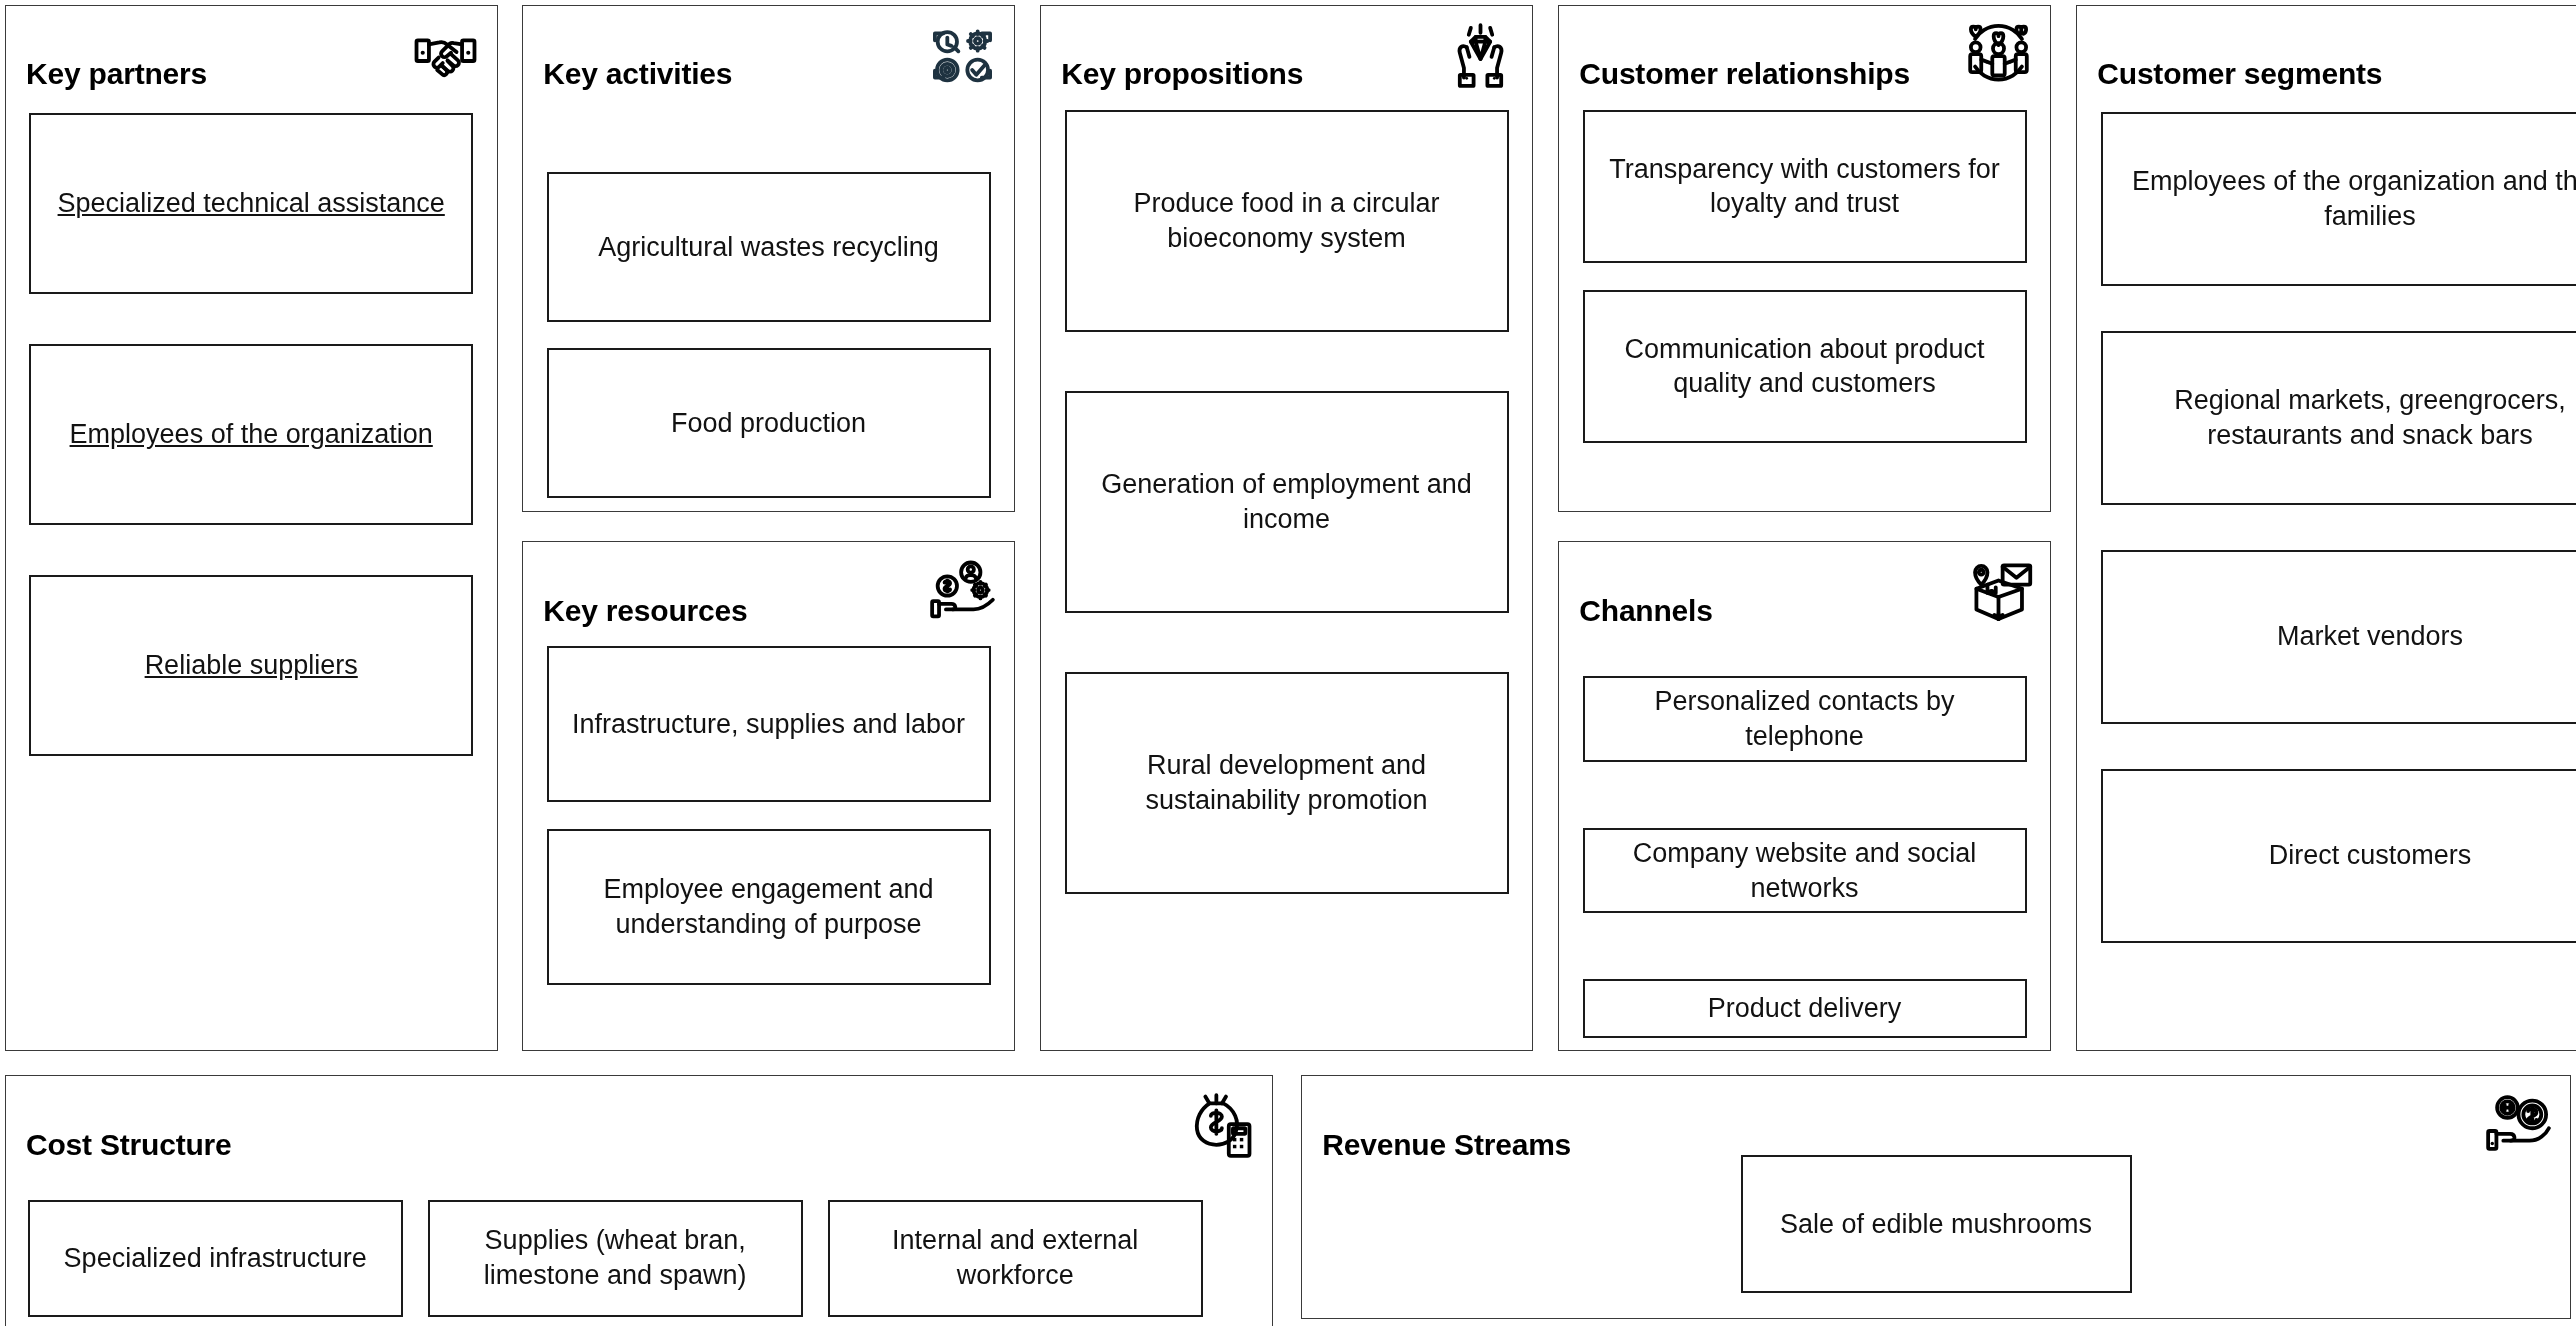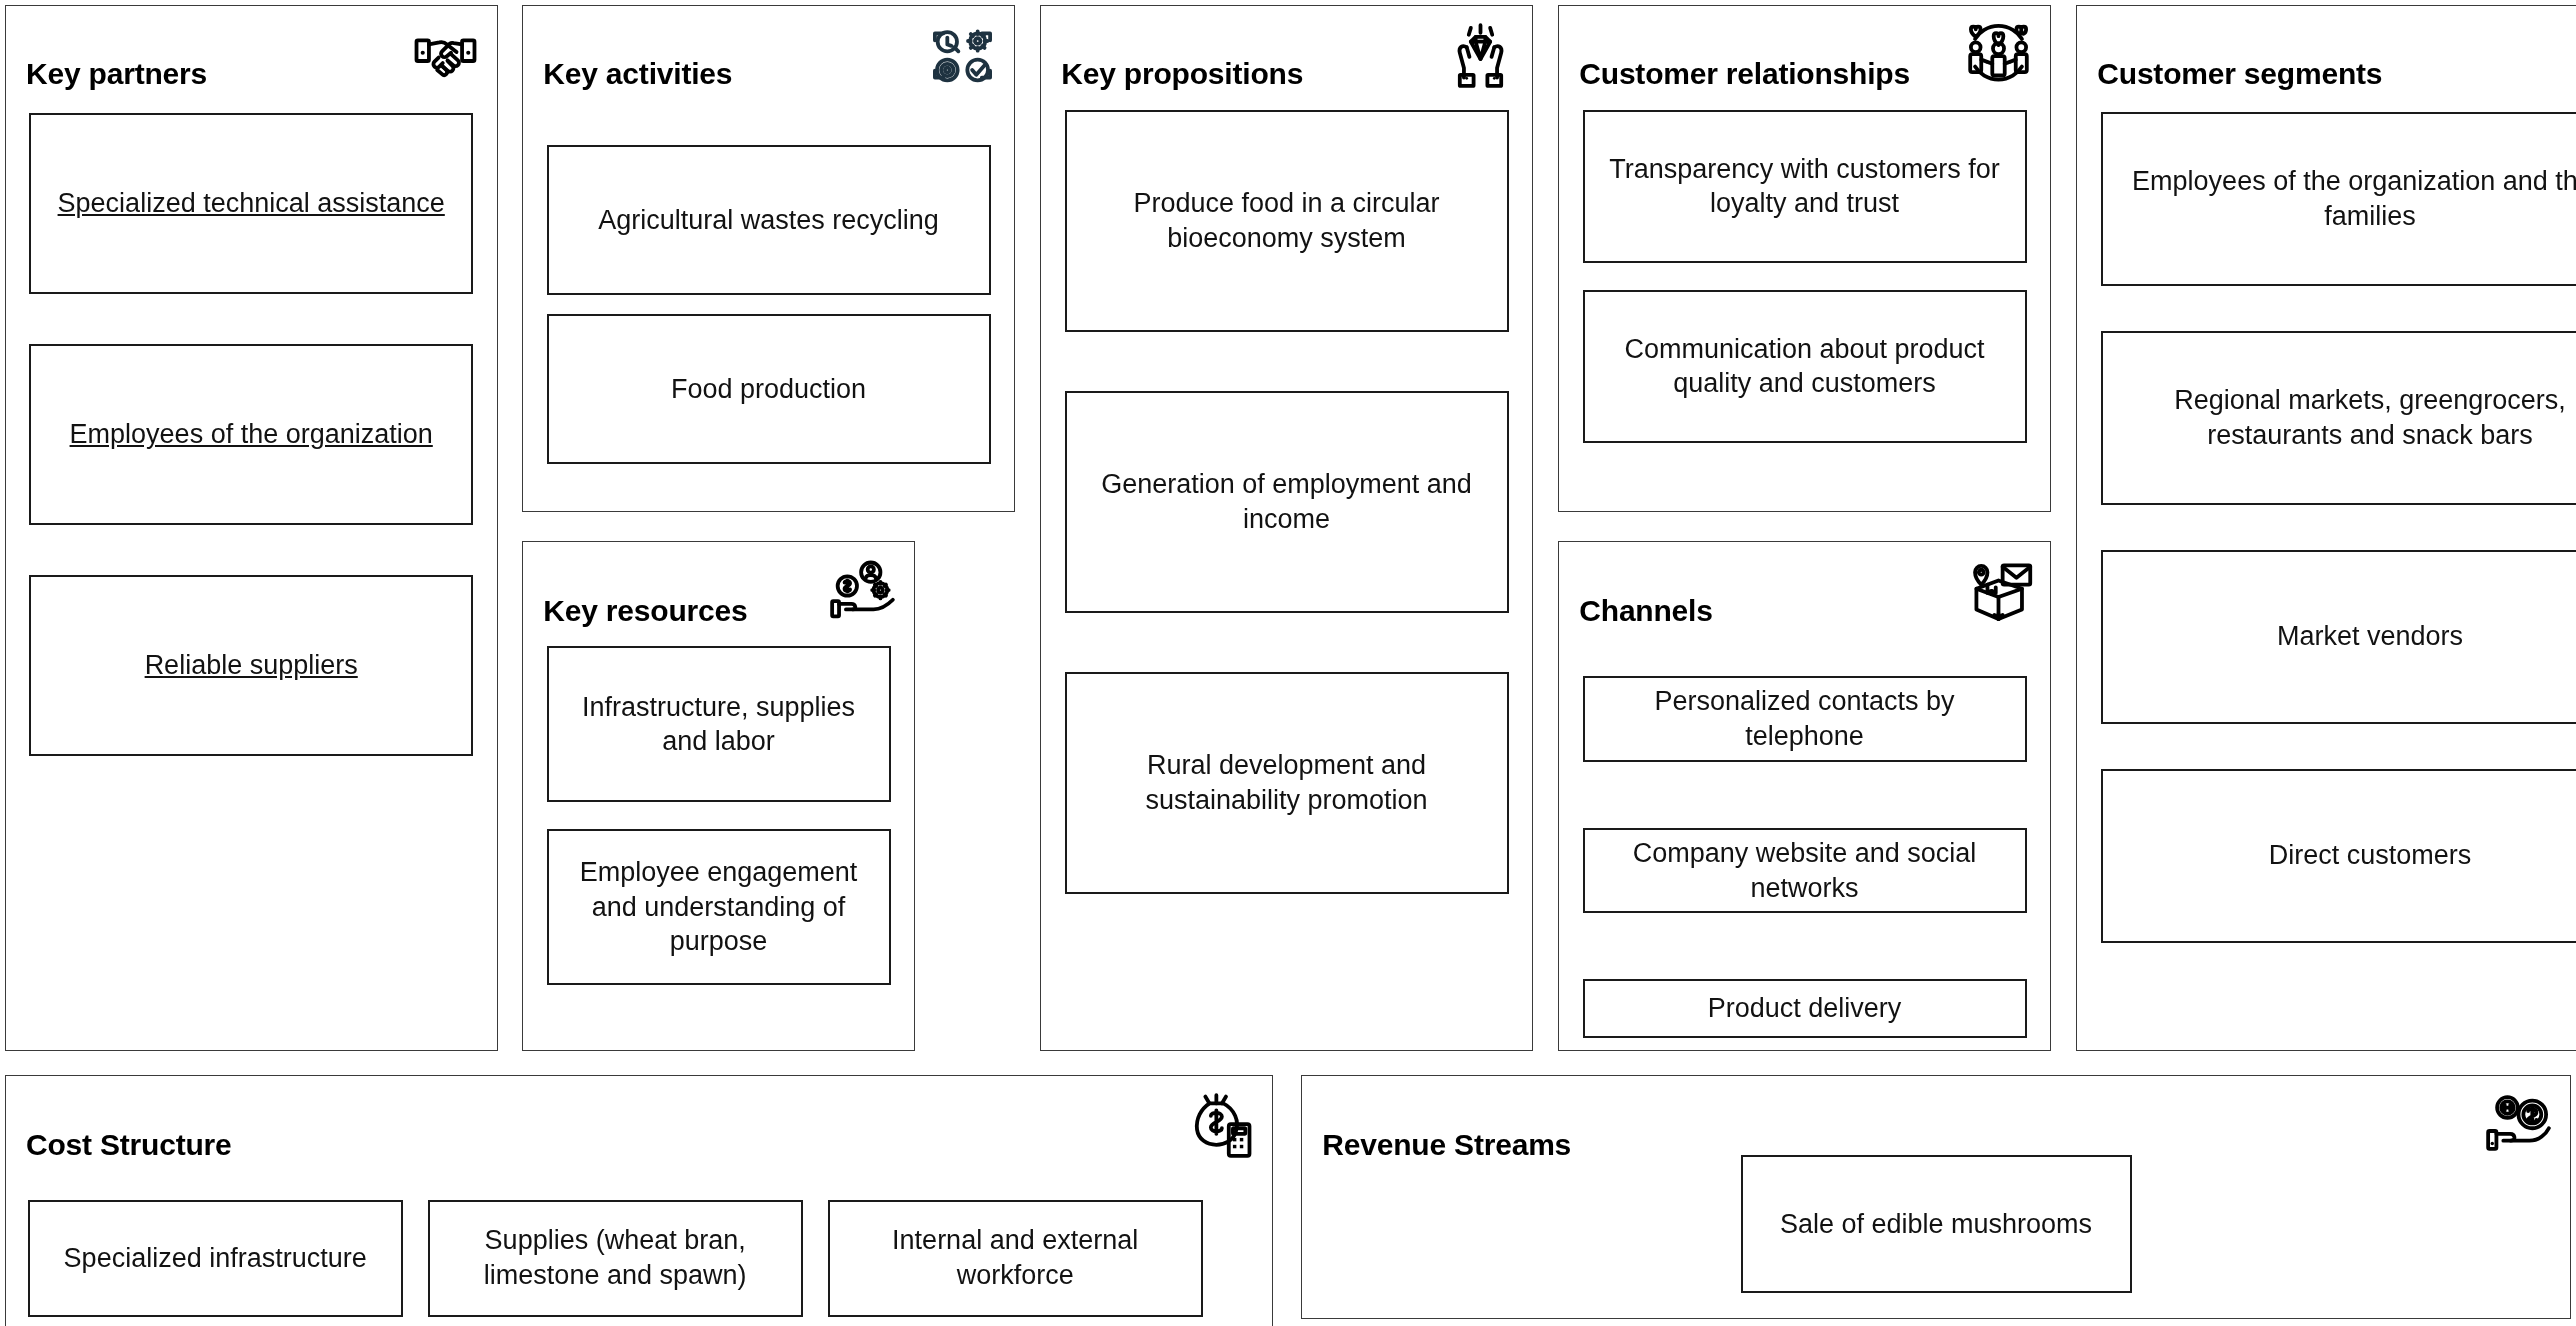--- a/index.html
+++ b/index.html
@@ -92,34 +92,34 @@
     display: flex;
     flex-direction: row;
     align-items: stretch;
   }
   .boxes-row.center { justify-content: center; }
 
   
   
   #p-key-partners        { left: 4.7px;    top: 4.7px;    width: 493px;  height: 1046px; }
   #p-key-activities      { left: 522px;  top: 4.7px;    width: 493px;  height: 507px;  }
-  #p-key-resources       { left: 522px;  top: 541px;  width: 393px;  height: 510px;  }
+  #p-key-resources       { left: 522px;  top: 541px;  width: 493px;  height: 510px;  }
   #p-key-propositions    { left: 1040px; top: 4.7px;    width: 493px;  height: 1046px; }
   #p-customer-relations  { left: 1558px; top: 4.7px;    width: 493px;  height: 507px;  }
   #p-channels            { left: 1558px; top: 541px;  width: 493px;  height: 510px;  }
   #p-customer-segments   { left: 2076px; top: 4.7px;    width: 588px;  height: 1046px; }
   
   #p-cost-structure      { left: 4.7px;    top: 1075px; width: 1268px; height: 308px; }
   #p-revenue-streams     { left: 1301px; top: 1075px; width: 1270px; height: 244px; }
 
   
   #p-key-partners .boxes        { justify-content: flex-start; padding-top: 23.5px; gap: 50px; }
   #p-key-partners .box          { height: 181px; text-decoration: underline; }
 
-  #p-key-activities .boxes      { justify-content: center; padding-top: 22px; gap: 19px; }
+  #p-key-activities .boxes      { justify-content: flex-end; padding-top: 22px; gap: 26px; }
   #p-key-activities .box        { height: 150px; }
 
   #p-key-resources .boxes       { justify-content: flex-start; padding-top: 20.3px; gap: 26.6px; }
   #p-key-resources .box         { height: 156px; }
 
   #p-key-propositions .boxes    { justify-content: flex-start; padding-top: 20.3px; gap: 59px; }
   #p-key-propositions .box      { height: 222px; }
 
   #p-customer-relations .boxes  { justify-content: flex-start; padding-top: 20.3px; gap: 26.6px; }
   #p-customer-relations .box    { height: 153px; }

